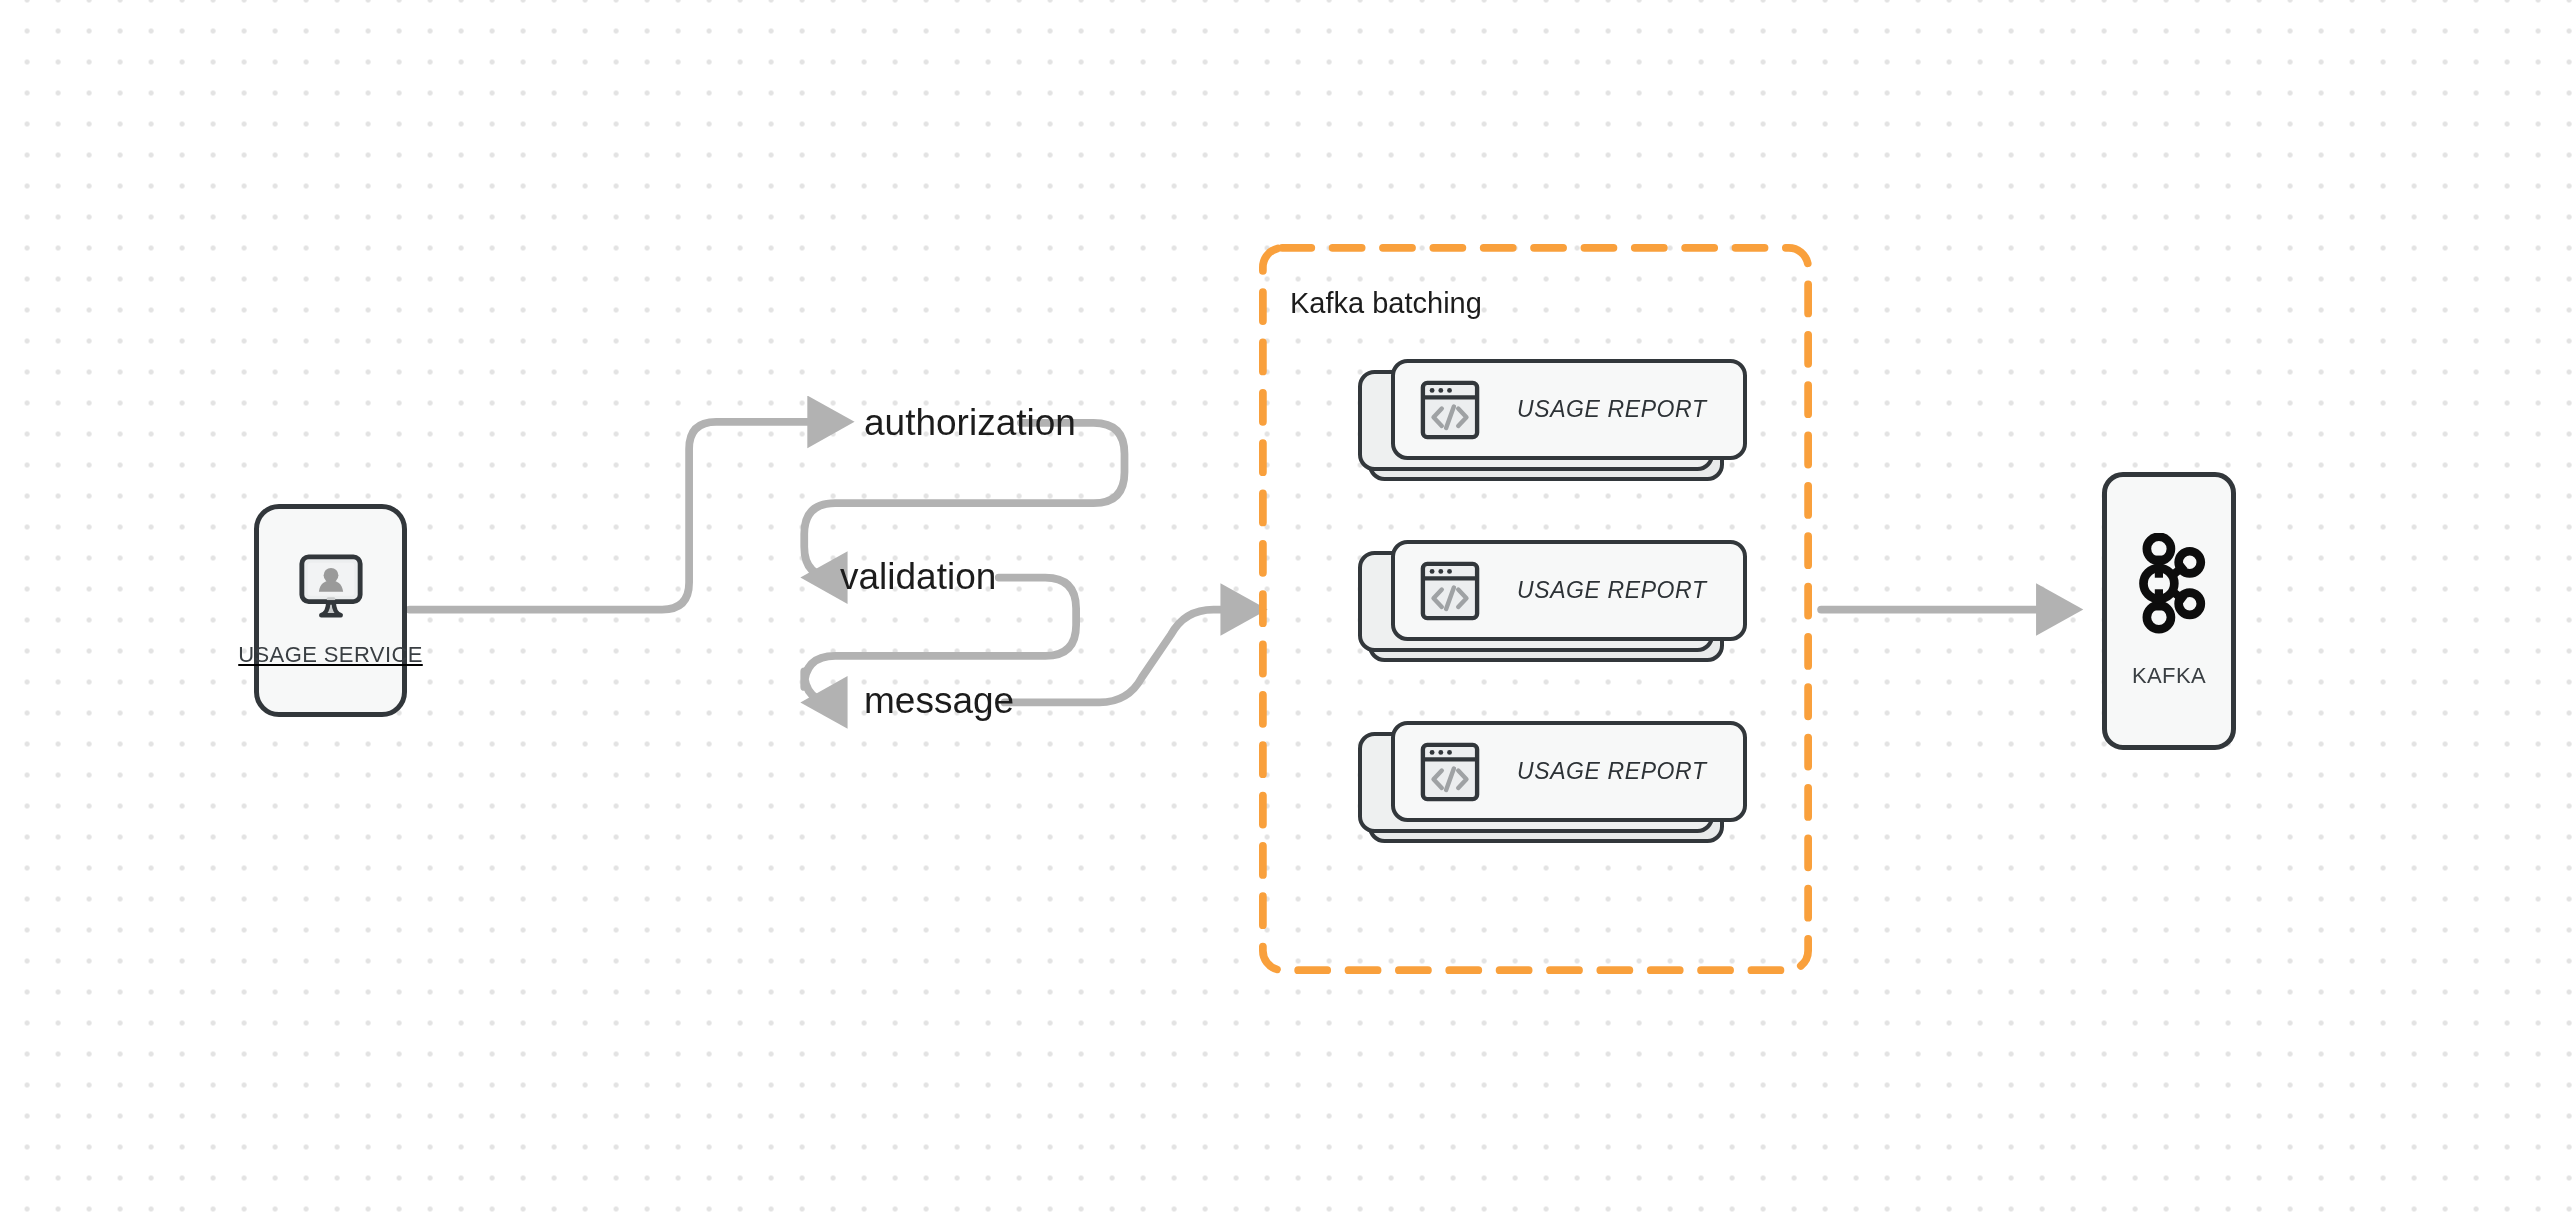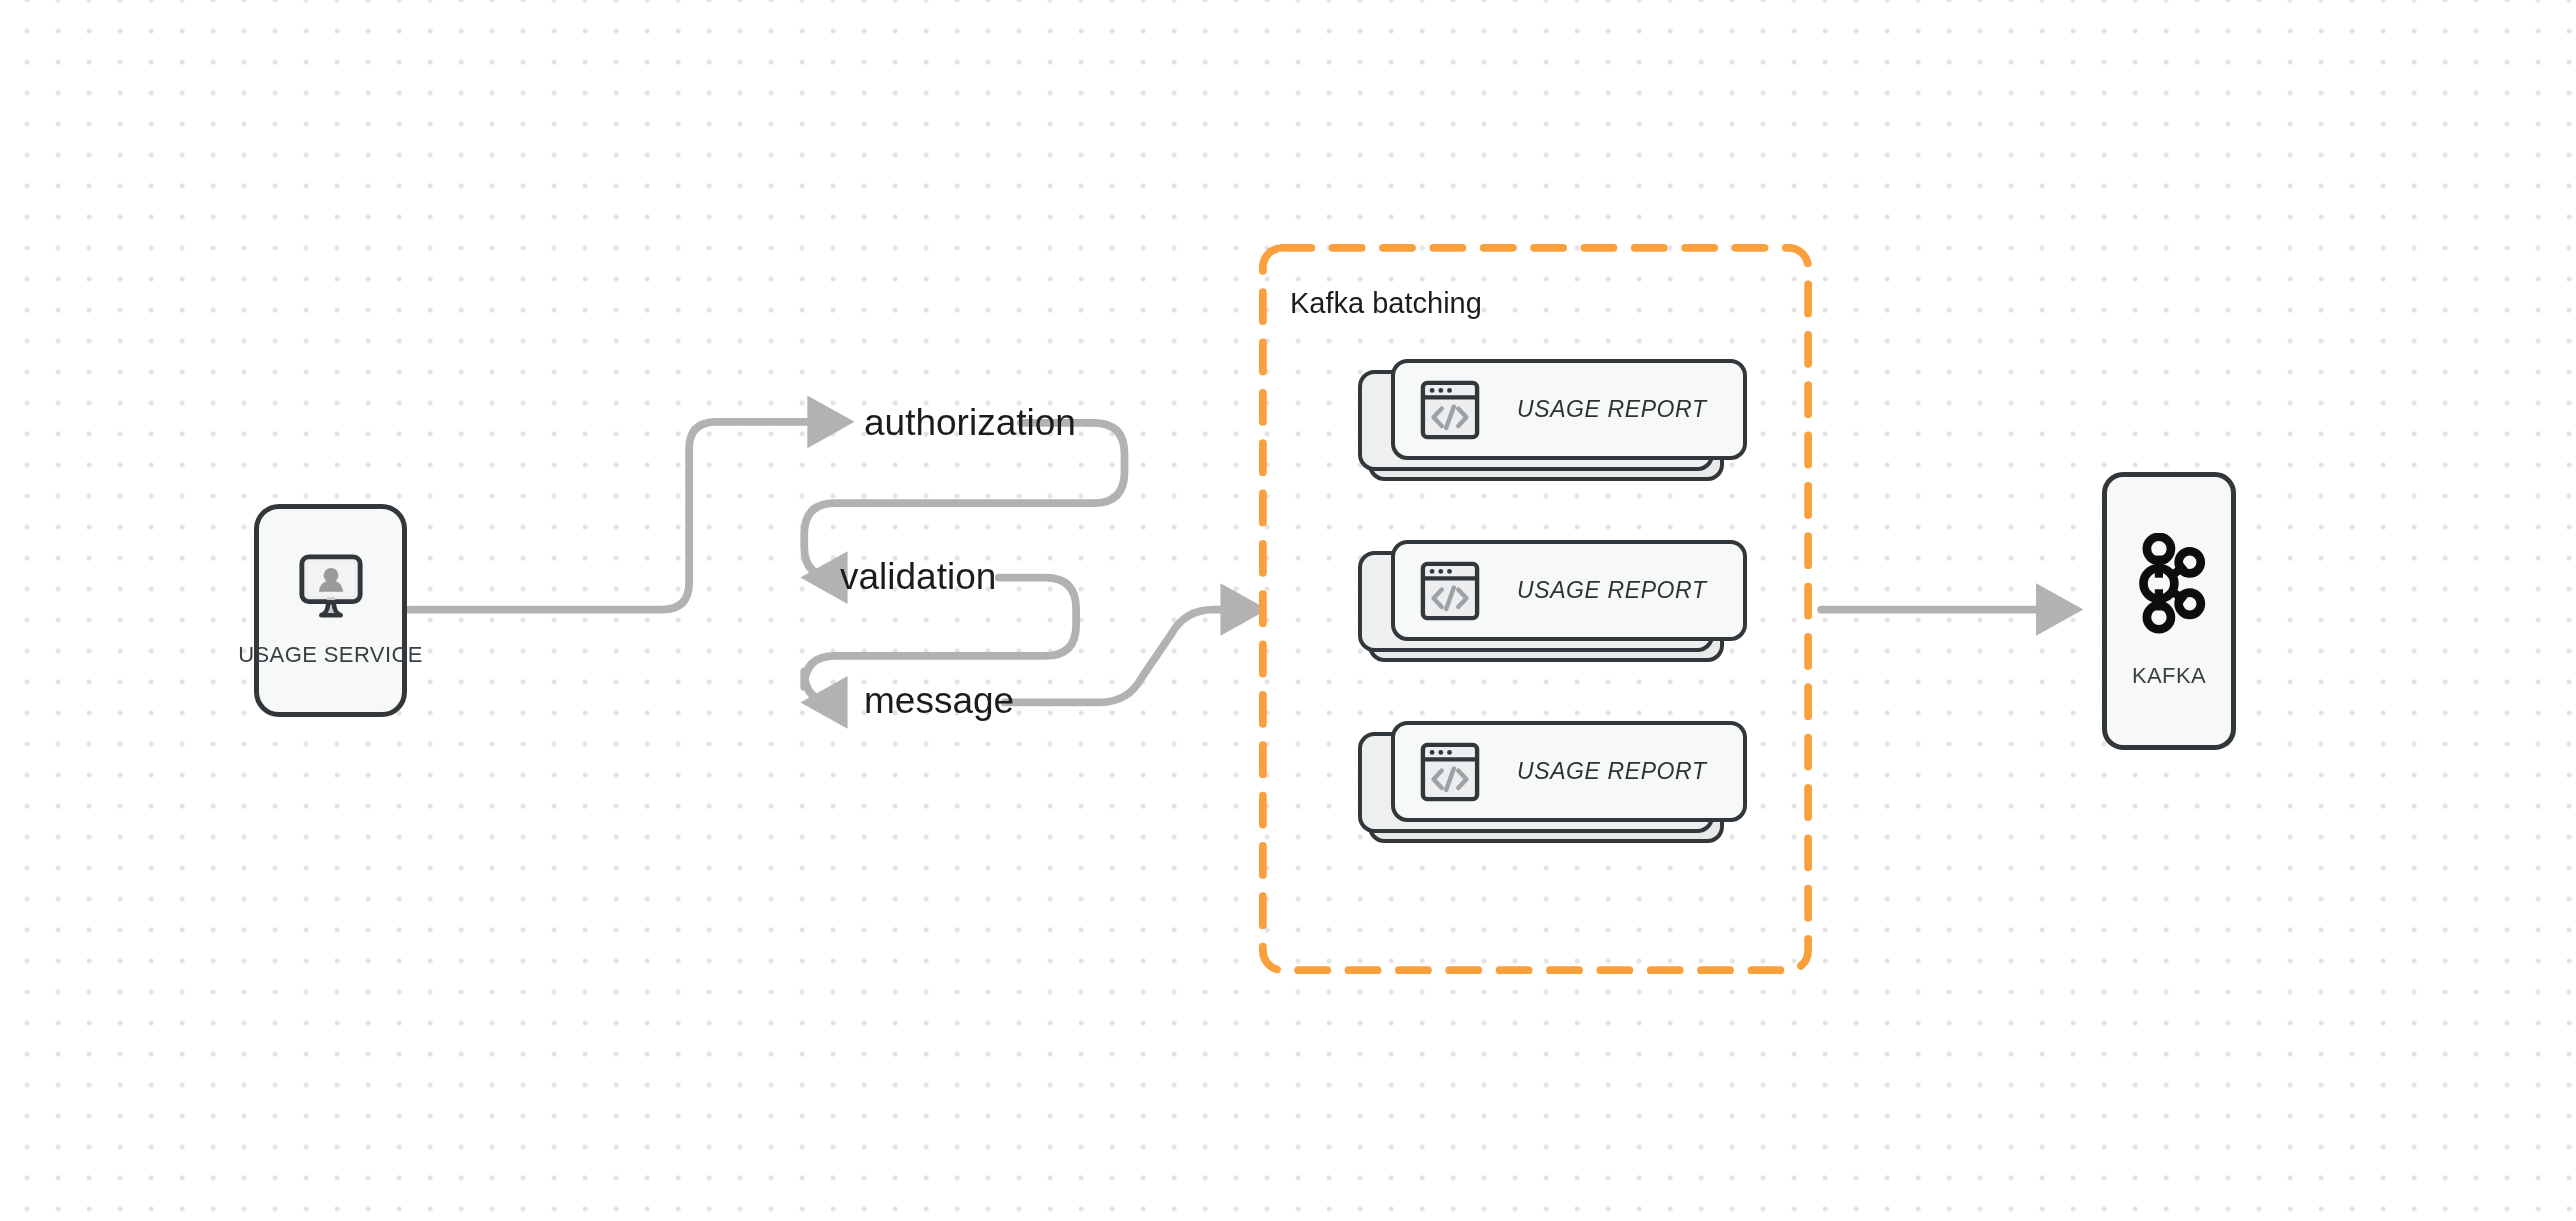--- a/index.html
+++ b/index.html
@@ -46,20 +46,21 @@
     letter-spacing: 0.4px;
     text-align: center;
     white-space: nowrap;
   }
 
   #usage-service-node {
     left: 254px;
     top: 504px;
     width: 153px;
     height: 213px;
+    text-decoration: underline;
   }
   #usage-service-node .node-label {
     font-size: 22px;
     margin-top: 17.4px;
   }
   #kafka-node {
     left: 2102px;
     top: 472px;
     width: 134px;
     height: 278px;

